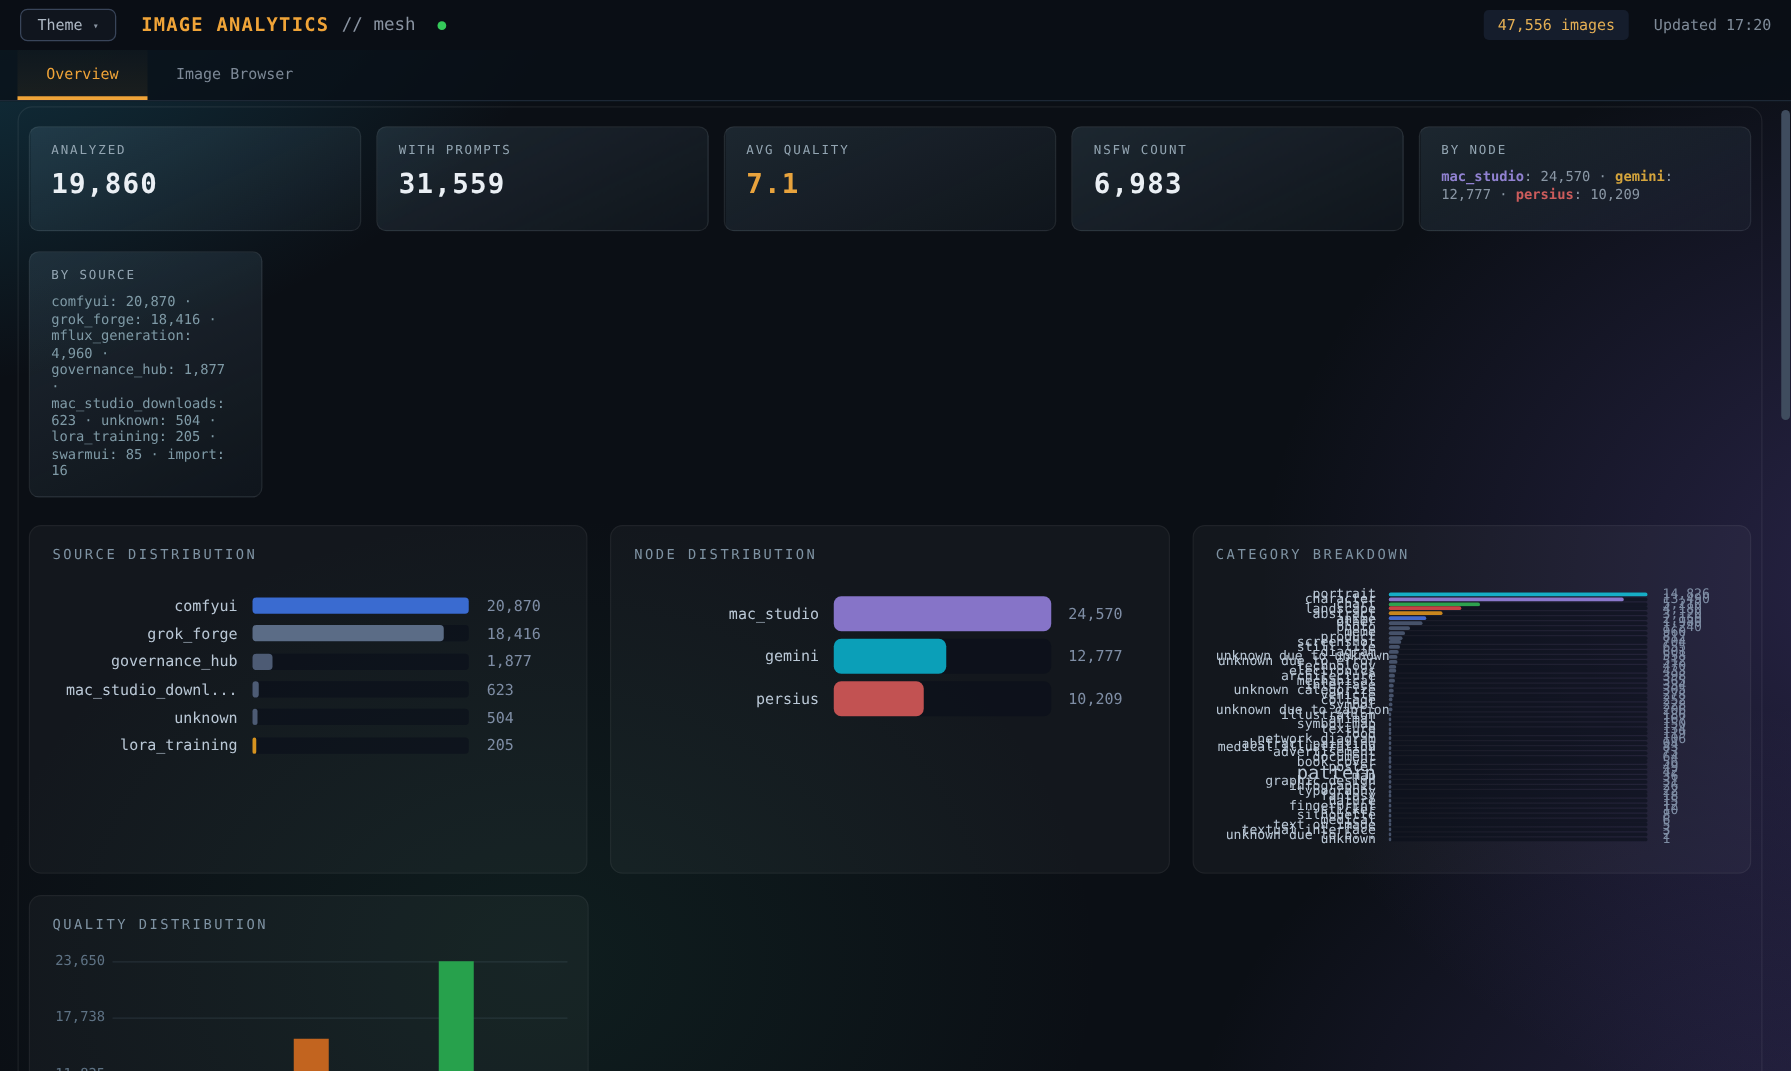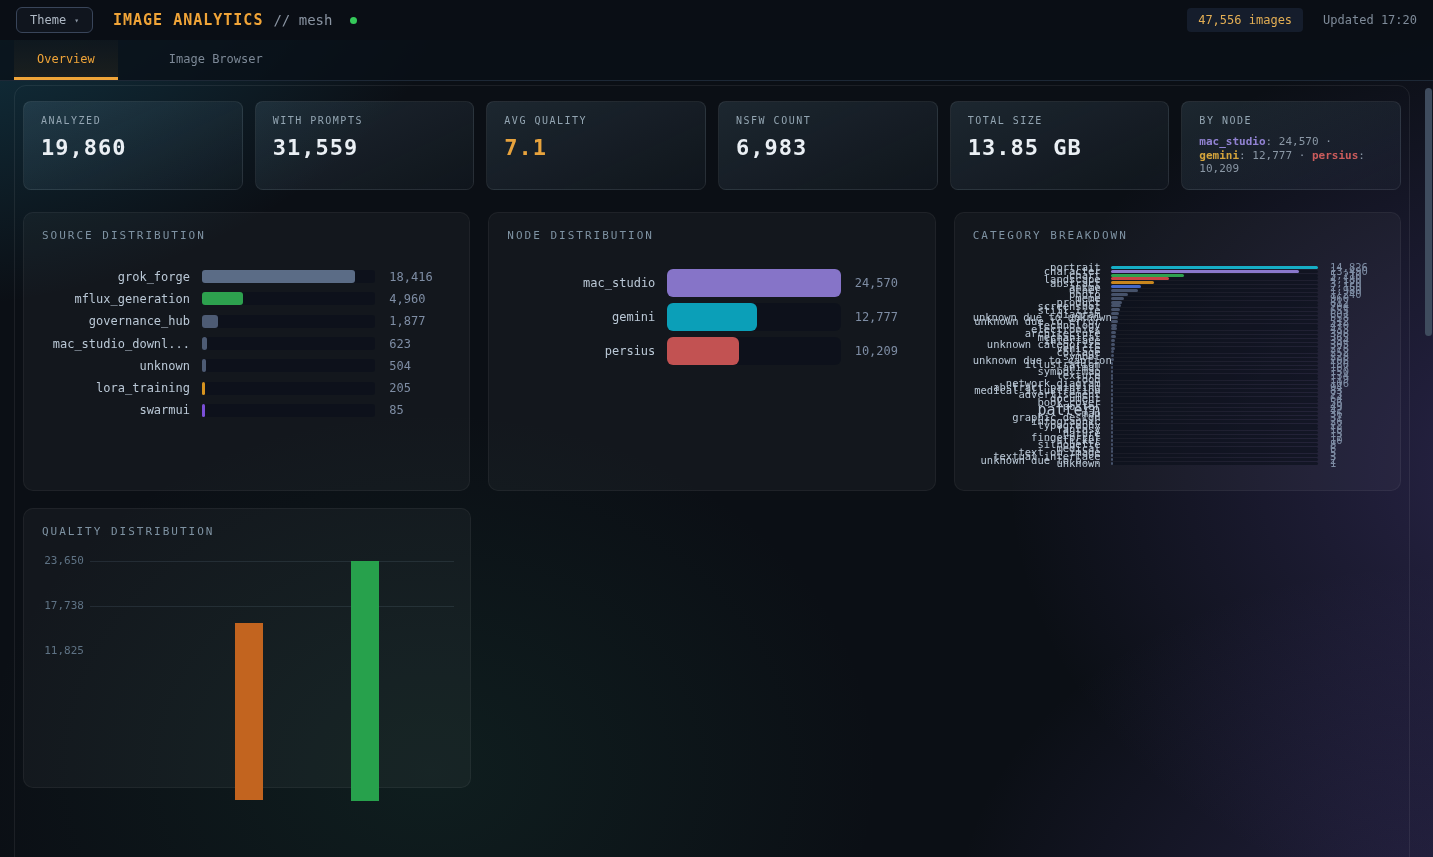--- a/index.html
+++ b/index.html
@@ -28,21 +28,21 @@
   .title-group { display:flex; align-items:center; gap:10px; margin-left:6px; }
   .app-title { color:#f0a438; font-weight:bold; font-size:15px; letter-spacing:1px; }
   .app-sub { color:#8a94a2; font-size:14px; }
   .status-dot { width:7px; height:7px; border-radius:50%; background:#35c95a; margin-left:8px; }
   .spacer { flex:1; }
   .badge { background:#151d2c; color:#e3ae54; font-size:12px; padding:5px 11px; border-radius:4px; }
   .updated { color:#7f8b99; font-size:12px; margin-left:6px; }
   
   .tabbar {
     height:41px; background:rgba(9,16,23,0.78); border-bottom:1px solid #1d2836;
-    display:flex; padding:0 14px; position:relative; z-index:5;gap:28px;
+    display:flex; padding:0 14px; position:relative; z-index:5;
   }
   .tab {
     font-size:12px; color:#7c8896; padding:0 23px; display:flex; align-items:center;
     height:100%; cursor:pointer; border-bottom:3px solid transparent;
   }
   .tab.active {
     color:#f0a438; border-bottom-color:#f0a438;
     background:linear-gradient(rgba(240,164,56,0.02), rgba(240,164,56,0.07));
   }
   
@@ -124,47 +124,47 @@
     </div>
     <div class="card">
       <div class="card-label">AVG QUALITY</div>
       <div class="card-value accent">7.1</div>
     </div>
     <div class="card">
       <div class="card-label">NSFW COUNT</div>
       <div class="card-value">6,983</div>
     </div>
     <div class="card">
-      <div class="card-label">TOTAL SIZE</div>
-      <div class="card-value">13.85 GB</div>
-    </div>
-    <div class="card">
       <div class="card-label">BY NODE</div>
       <div class="card-small" id="by-node-body"><span style="color: rgb(145, 130, 210); font-weight: bold;">mac_studio</span><span>: 24,570 · </span><span style="color: rgb(212, 164, 60); font-weight: bold;">gemini</span><span>: 12,777 · </span><span style="color: rgb(204, 92, 92); font-weight: bold;">persius</span><span>: 10,209</span></div>
     </div>
   </div>
 
+  <div class="card by-source-card">
+    <div class="card-label">BY SOURCE</div>
+    <div class="card-small by-source-text">comfyui: 20,870 · grok_forge: 18,416 · mflux_generation: 4,960 · governance_hub: 1,877 · mac_studio_downloads: 623 · unknown: 504 · lora_training: 205 · swarmui: 85 · import: 16</div>
+  </div>
 
   <div class="panels">
     <div class="panel">
       <div class="panel-title">SOURCE DISTRIBUTION</div>
       <div class="hrows" id="source-chart">
           <div class="hrow" style="height: 22.3px;">
+            <div class="hlabel" style="width: 148px; font-size: 12px;">comfyui</div>
+            <div class="htrack" style="height: 13px; border-radius: 3px; margin-left: 12px;">
+              <div class="hfill" style="width: 100%; min-width: 3px; border-radius: 3px; background: rgb(58, 107, 208);"></div>
+            </div>
+            <div class="hvalue" style="width: 62px; font-size: 12px; margin-left: 14px;">20,870</div>
+          </div>
+          <div class="hrow" style="height: 22.3px;">
             <div class="hlabel" style="width: 148px; font-size: 12px;">grok_forge</div>
             <div class="htrack" style="height: 13px; border-radius: 3px; margin-left: 12px;">
               <div class="hfill" style="width: 88.2415%; min-width: 3px; border-radius: 3px; background: rgb(91, 108, 134);"></div>
             </div>
             <div class="hvalue" style="width: 62px; font-size: 12px; margin-left: 14px;">18,416</div>
-          </div>
-          <div class="hrow" style="height: 22.3px;">
-            <div class="hlabel" style="width: 148px; font-size: 12px;">mflux_generation</div>
-            <div class="htrack" style="height: 13px; border-radius: 3px; margin-left: 12px;">
-              <div class="hfill" style="width: 23.7662%; min-width: 3px; border-radius: 3px; background: rgb(45, 161, 78);"></div>
-            </div>
-            <div class="hvalue" style="width: 62px; font-size: 12px; margin-left: 14px;">4,960</div>
           </div>
           <div class="hrow" style="height: 22.3px;">
             <div class="hlabel" style="width: 148px; font-size: 12px;">governance_hub</div>
             <div class="htrack" style="height: 13px; border-radius: 3px; margin-left: 12px;">
               <div class="hfill" style="width: 8.99377%; min-width: 3px; border-radius: 3px; background: rgb(77, 91, 116);"></div>
             </div>
             <div class="hvalue" style="width: 62px; font-size: 12px; margin-left: 14px;">1,877</div>
           </div>
           <div class="hrow" style="height: 22.3px;">
             <div class="hlabel" style="width: 148px; font-size: 12px;">mac_studio_downl...</div>
@@ -179,27 +179,20 @@
               <div class="hfill" style="width: 2.41495%; min-width: 3px; border-radius: 3px; background: rgb(77, 91, 116);"></div>
             </div>
             <div class="hvalue" style="width: 62px; font-size: 12px; margin-left: 14px;">504</div>
           </div>
           <div class="hrow" style="height: 22.3px;">
             <div class="hlabel" style="width: 148px; font-size: 12px;">lora_training</div>
             <div class="htrack" style="height: 13px; border-radius: 3px; margin-left: 12px;">
               <div class="hfill" style="width: 0.982271%; min-width: 3px; border-radius: 3px; background: rgb(214, 147, 31);"></div>
             </div>
             <div class="hvalue" style="width: 62px; font-size: 12px; margin-left: 14px;">205</div>
-          </div>
-          <div class="hrow" style="height: 22.3px;">
-            <div class="hlabel" style="width: 148px; font-size: 12px;">swarmui</div>
-            <div class="htrack" style="height: 13px; border-radius: 3px; margin-left: 12px;">
-              <div class="hfill" style="width: 0.407283%; min-width: 3px; border-radius: 3px; background: rgb(122, 79, 216);"></div>
-            </div>
-            <div class="hvalue" style="width: 62px; font-size: 12px; margin-left: 14px;">85</div>
           </div>
         </div>
     </div>
     <div class="panel">
       <div class="panel-title">NODE DISTRIBUTION</div>
       <div class="hrows" id="node-chart">
           <div class="hrow" style="height: 34px;">
             <div class="hlabel" style="width: 148px; font-size: 12px;">mac_studio</div>
             <div class="htrack" style="height: 28px; border-radius: 6px; margin-left: 12px;">
               <div class="hfill" style="width: 100%; min-width: 3px; border-radius: 6px; background: rgb(134, 116, 200);"></div>

